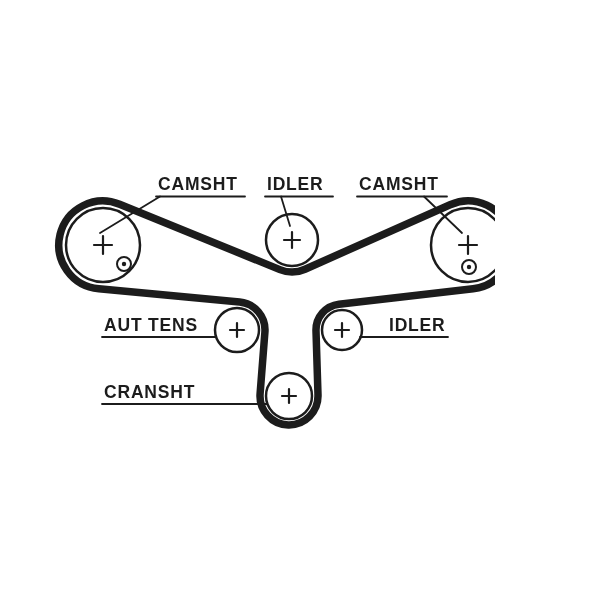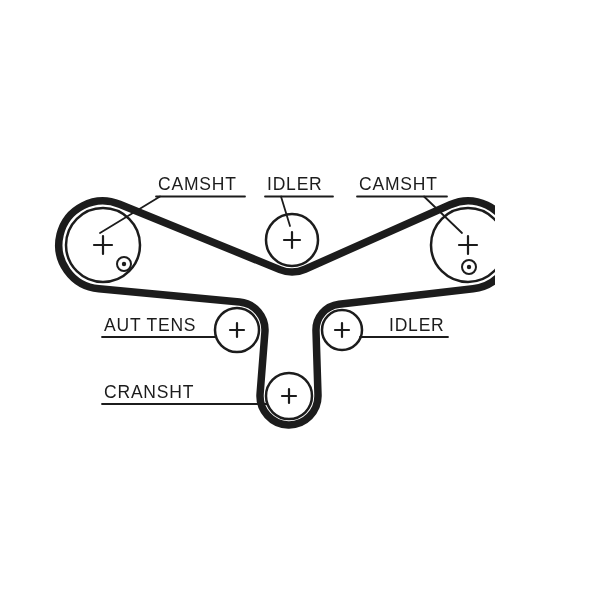--- a/index.html
+++ b/index.html
@@ -6,20 +6,21 @@
     margin: 0;
     padding: 0;
     background: var(--bg, #ffffff);
   }
   .stage {
     position: relative;
     width: 495px;
     height: 589px;
     background: var(--bg, #ffffff);
     overflow: hidden;
+    font-weight: bold;
   }
   svg { display: block; color: var(--line, #1c1c1c); }
   .belt {
     fill: none;
     stroke: currentColor;
     stroke-width: 7.5;
     stroke-linejoin: round;
     stroke-linecap: round;
   }
   .pulley { fill: #ffffff; stroke: currentColor; stroke-width: 2.5; }

